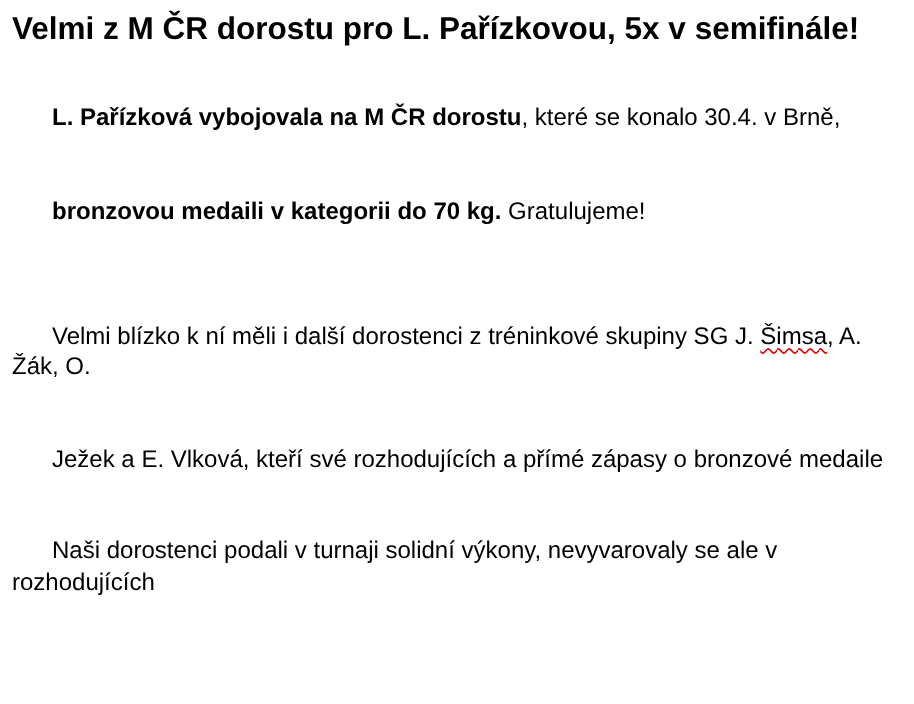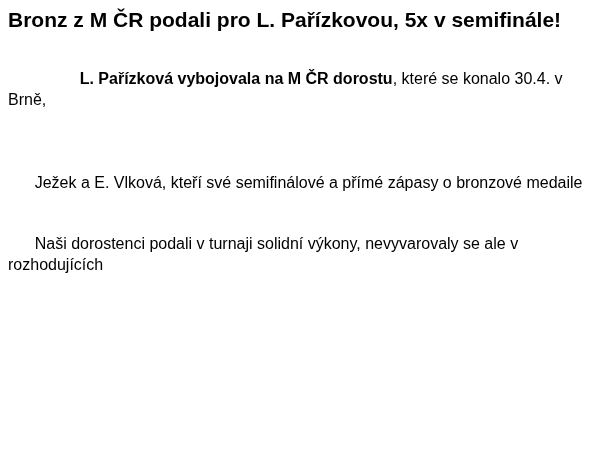--- a/index.html
+++ b/index.html
@@ -23,47 +23,53 @@
   .line {
     font-size: 16px;
     line-height: 21px;
     white-space: pre-wrap;
   }
 
   .intro { margin-top: 15px; }
   .body-par { margin-top: 21px; }
   .body-par .line { line-height: 20.5px; }
 
-  .bold { font-weight: bold; margin-left: 45px; }
+  .bold { font-weight: bold; }
 
   .misspell {
     text-decoration-line: underline;
     text-decoration-style: wavy;
     text-decoration-color: #e00000;
     text-decoration-thickness: 1px;
     text-underline-offset: 3px;
     text-decoration-skip-ink: none;
   }
 </style>
 </head>
 <body>
 
 <div class="page">
 
-  <h1 class="title">Bronz z M ČR podali pro L. Pařízkovou, 5x v semifinále!</h1>
+  <h1 class="title">Velmi z M ČR dorostu pro L. Pařízkovou, 5x v semifinále!</h1>
 
   <div class="intro">
     <div class="line">
       <span class="bold">L. Pařízková vybojovala na M ČR dorostu</span><span>, které se konalo 30.4. v Brně,</span>
     </div>
+    <div class="line">
+      <span class="bold">bronzovou medaili v kategorii do 70 kg.</span><span> Gratulujeme!</span>
+    </div>
   </div>
 
   <div class="body-par">
     <div class="line">
-      <span>Ježek a E. Vlková, kteří své semifinálové a přímé zápasy o bronzové medaile</span>
+      <span>Velmi blízko k ní měli i další dorostenci z tréninkové skupiny SG J. </span><span class="misspell">Šimsa</span><span>, A. Žák, O.</span>
+    </div>
+    <div class="line">
+      <span>Ježek a E. Vlková, kteří své rozhodujících a přímé zápasy o bronzové medaile</span>
     </div>
     <div class="line">
       <span>Naši dorostenci podali v turnaji solidní výkony, nevyvarovaly se ale v rozhodujících</span>
     </div>
 
   </div>
 
 </div>
 
 </body></html>

